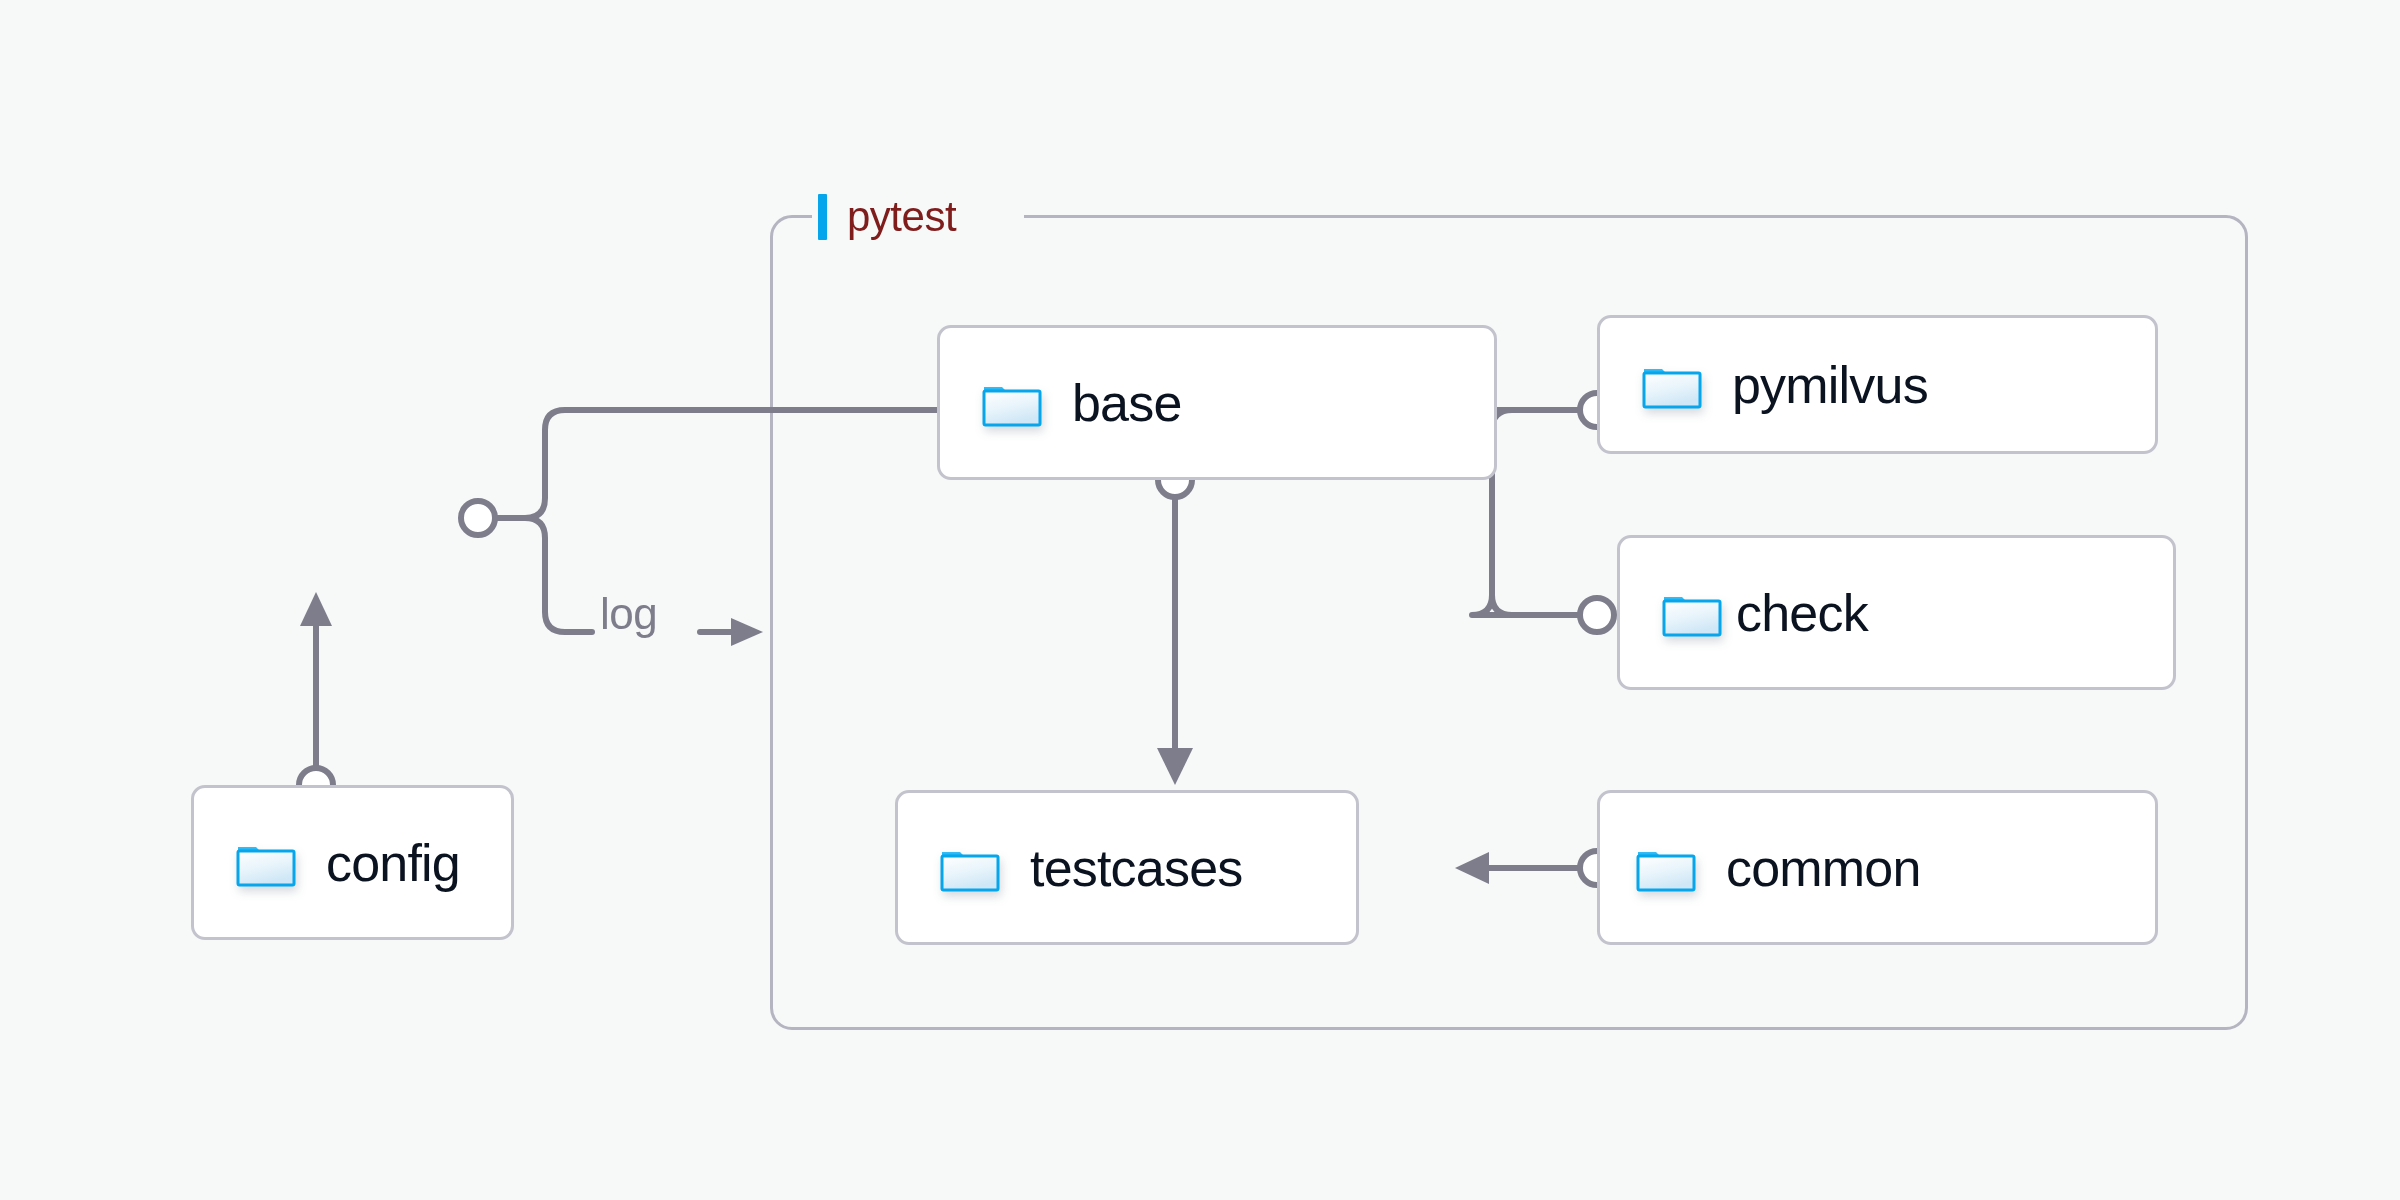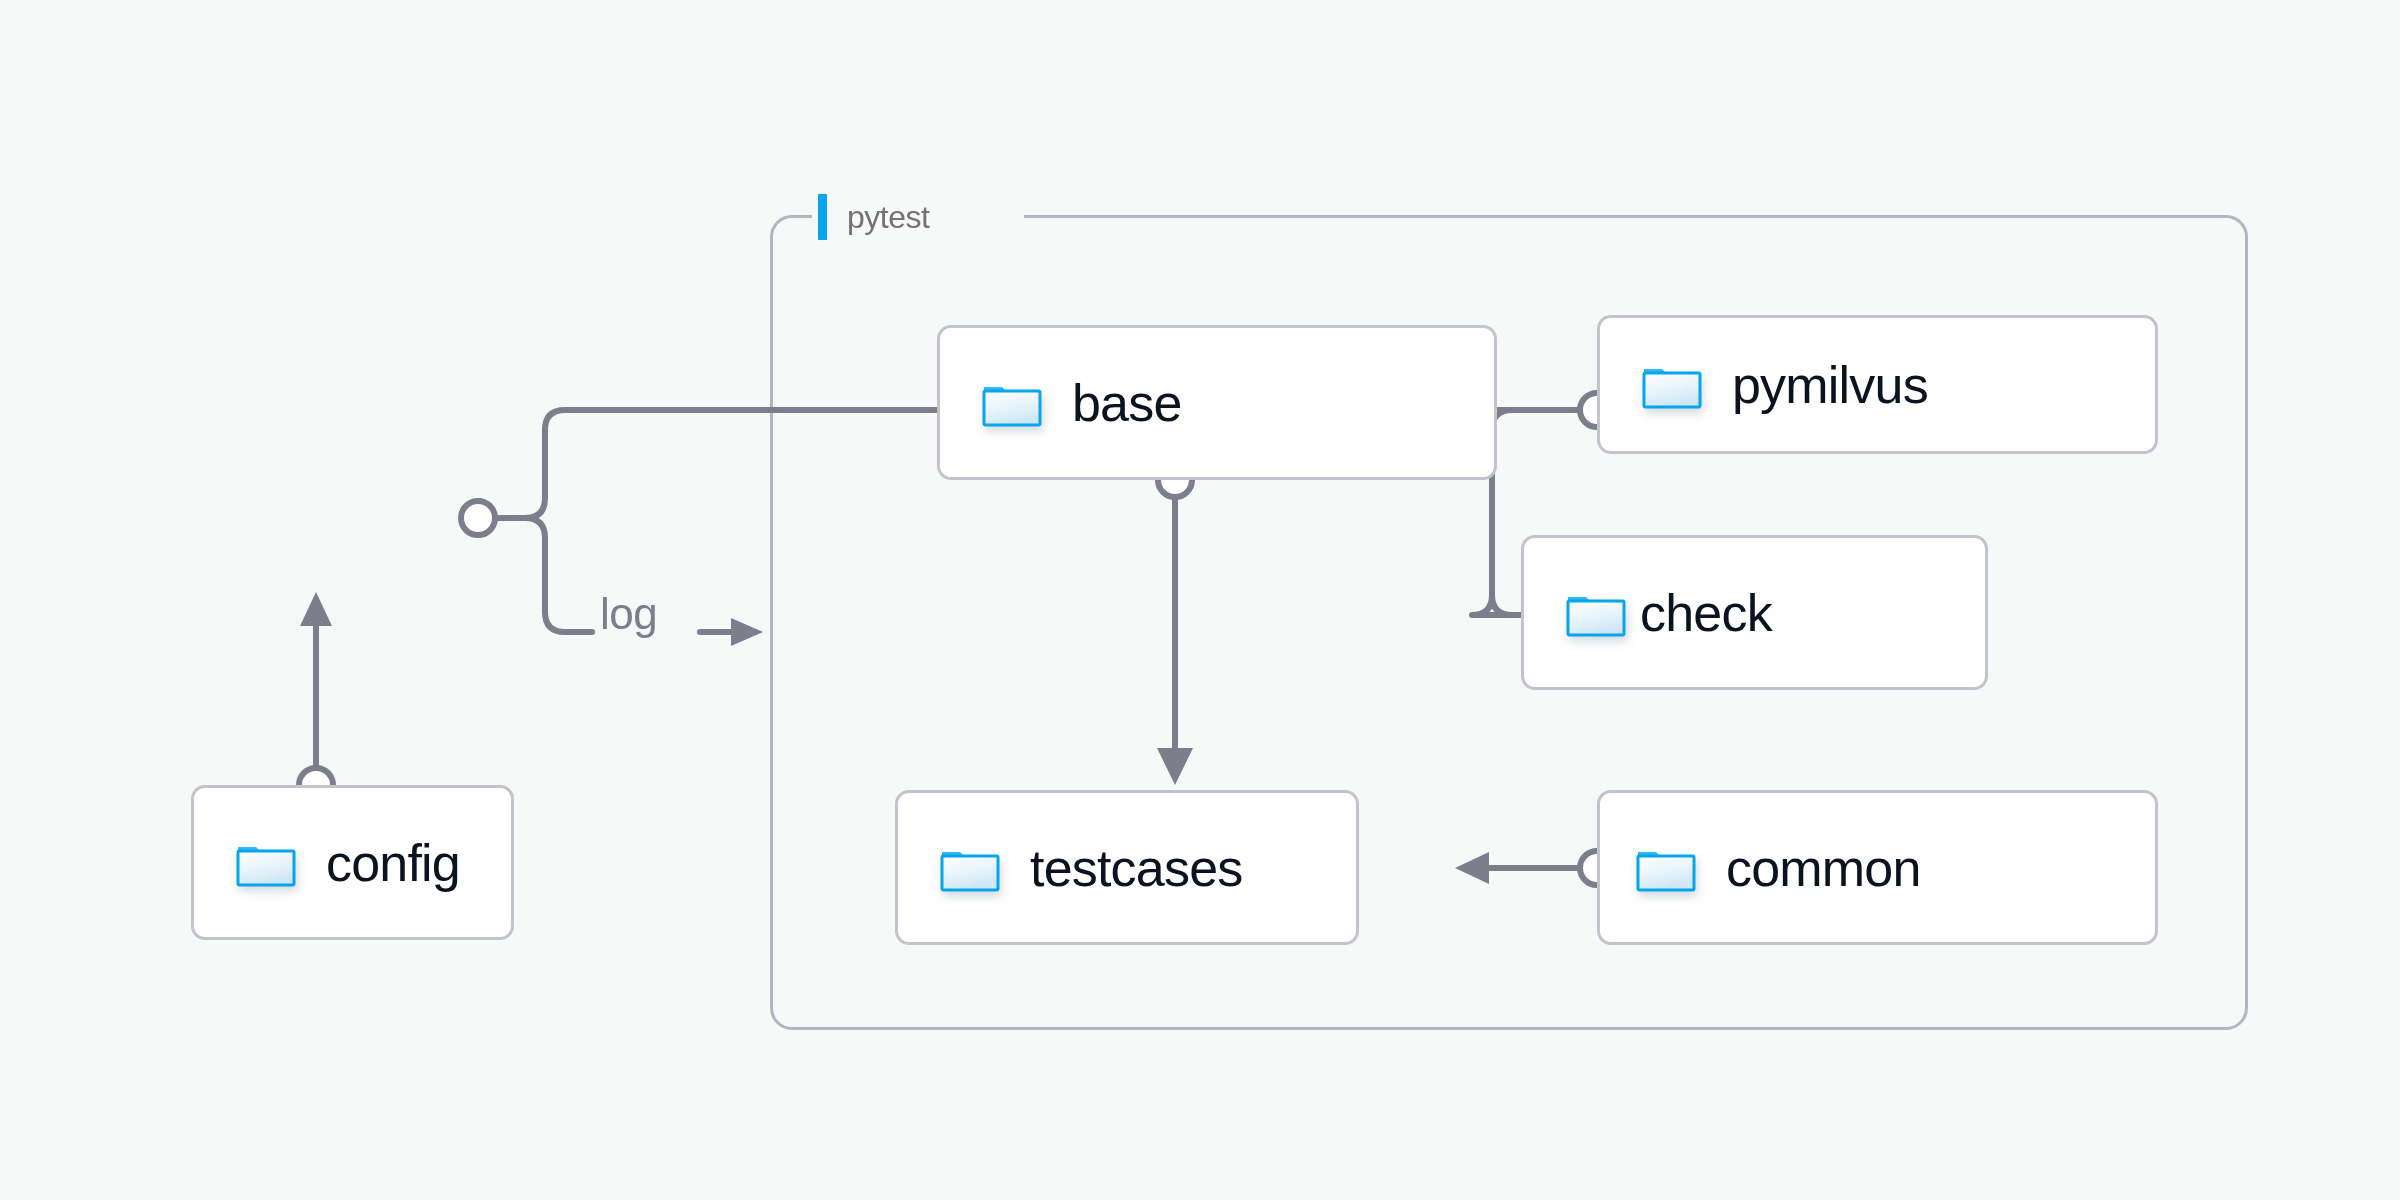--- a/index.html
+++ b/index.html
@@ -50,23 +50,23 @@
     height: 68px;
   }
   .group-accent {
     width: 9px;
     height: 46px;
     background: #06a6ec;
     border-radius: 1px;
     flex: 0 0 auto;
   }
   .group-title {
-    font-size: 32px;
+    font-size: 42px;
     line-height: 1;
-    color: #737373;
+    color: #7f1d1d;
     letter-spacing: -0.5px;
     white-space: nowrap;
   }
 
   
   .node {
     position: absolute;
     box-sizing: border-box;
     background: #ffffff;
     border: 3px solid #c3c3cd;
@@ -89,21 +89,21 @@
     height: 48px;
     filter: drop-shadow(2px 5px 5px rgba(30,50,80,0.18));
   }
 
   
   #node-utils     { left:155px;  top:440px; width:323px; height:155px; }
   #node-config    { left:155px;  top:785px; width:323px; height:155px;margin-left:36px; }
   #node-base      { left:895px;  top:325px; width:560px; height:155px;margin-left:42px; }
   #node-testcases { left:895px;  top:790px; width:464px; height:155px; }
   #node-pymilvus  { left:1597px; top:315px; width:561px; height:139px; }
-  #node-check     { left:1521px; top:535px; width:467px; height:155px;gap:14px; }
+  #node-check     { left:1617px; top:535px; width:559px; height:155px;gap:14px; }
   #node-common    { left:1597px; top:790px; width:561px; height:155px;padding-left:36px; }
 
   
   #edges {
     position: absolute;
     left: 0;
     top: 0;
     width: 2400px;
     height: 1200px;
     pointer-events: none;

